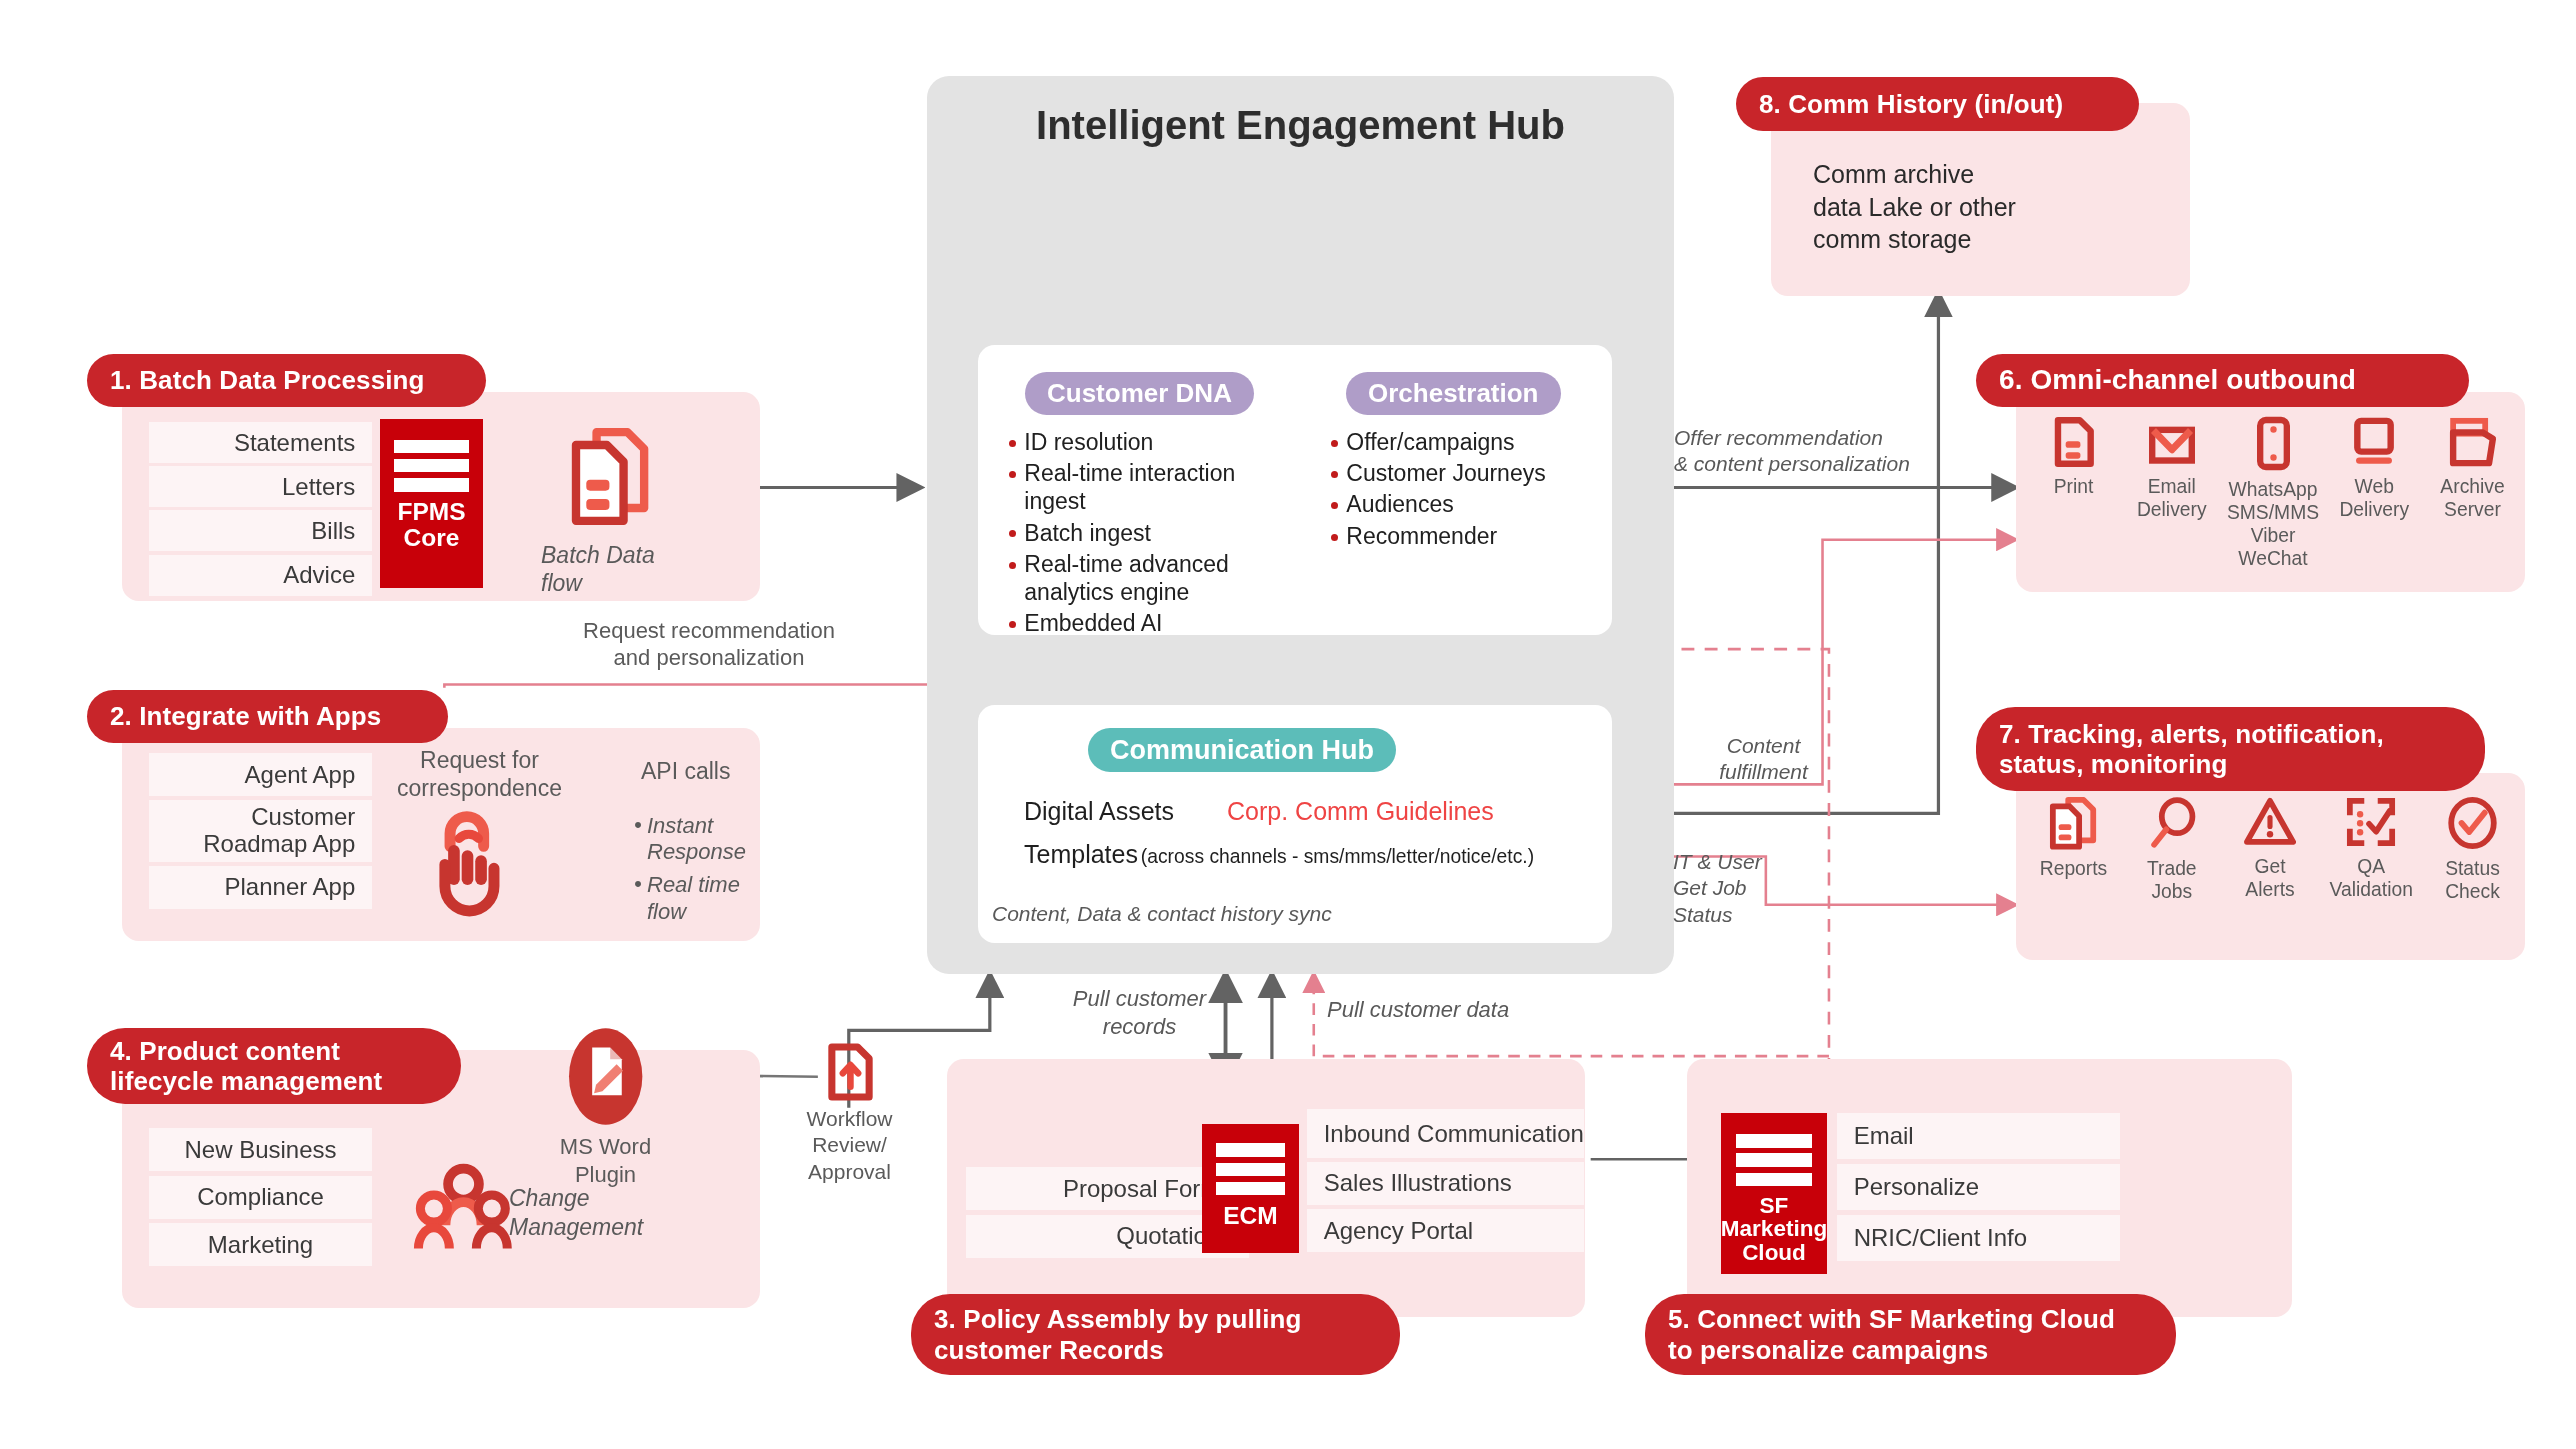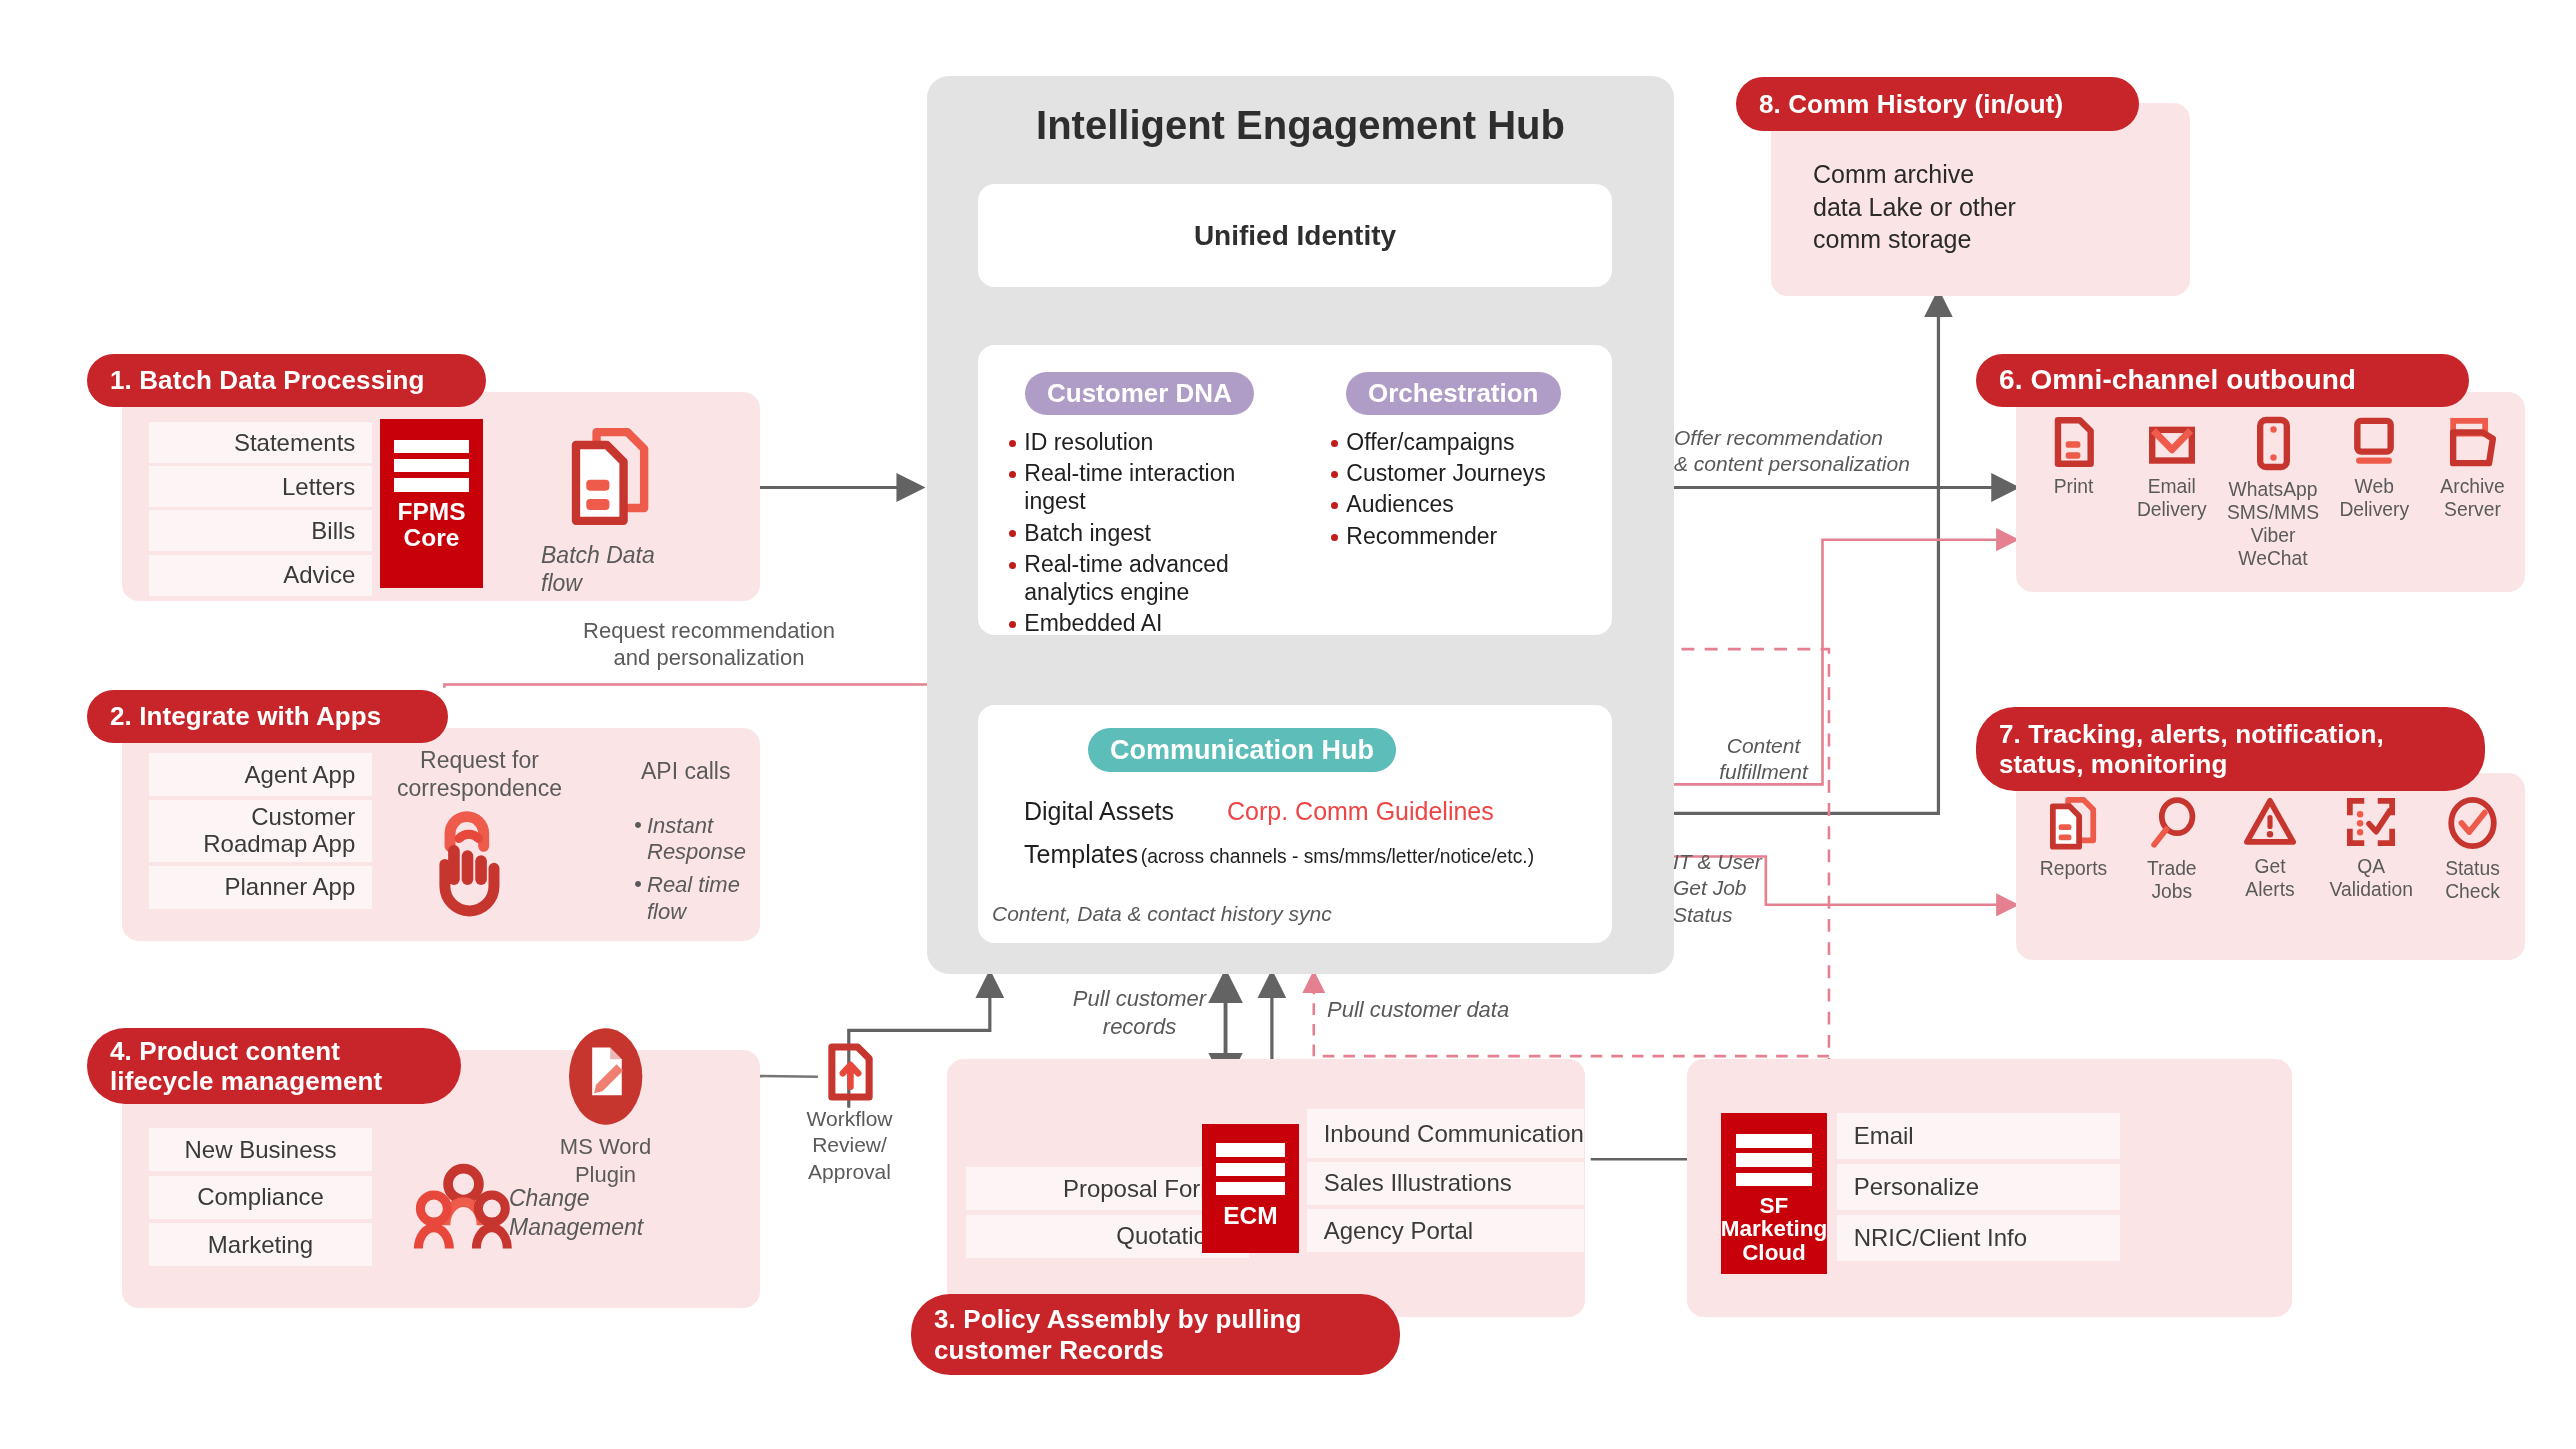--- a/index.html
+++ b/index.html
@@ -207,23 +207,20 @@
     </svg>
   </div>
   <div class="abs note" style="left:782px;top:1106px;width:135px;font-size:21px;text-align:center;line-height:1.25;">
     <div>Workflow</div>
     <div>Review/</div>
     <div>Approval</div>
   </div>
 
   <div class="abs hubwrap" style="left:927px;top:76px;width:747px;height:898px;"></div>
   <div class="abs" style="left:927px;top:103px;width:747px;text-align:center;font-size:40px;font-weight:bold;color:#2E2E2E;">Intelligent Engagement Hub</div>
-  <div class="abs white-card" style="left:978px;top:184px;width:634px;height:103px;display:flex;align-items:center;justify-content:center;">
-    <span style="font-size:28px;font-weight:bold;color:#2E2E2E;">Unified Identity</span>
-  </div>
 
   <div class="abs white-card" style="left:978px;top:345px;width:634px;height:290px;"></div>
   <div class="abs pill purple" style="left:1025px;top:372px;height:43px;font-size:26px;">
     <span>Customer DNA</span>
   </div>
   <div class="abs" style="left:1005px;top:428px;width:270px;font-size:23px;">
     <ul class="bul">
       <li>ID resolution</li>
       <li>Real-time interaction ingest</li>
       <li>Batch ingest</li>
@@ -308,20 +305,26 @@
       </span>
     <span class="ctxt">SF</span>
     <span>Marketing</span>
     <span>Cloud</span>
   </div>
   <div class="abs" style="left:1837px;top:1113px;width:283px;">
     <div class="row r-left" style="height:46px;margin-bottom:5.2px;font-size:24px;">Email</div>
     <div class="row r-left" style="height:46px;margin-bottom:5.2px;font-size:24px;">Personalize</div>
     <div class="row r-left" style="height:46px;font-size:24px;">NRIC/Client Info</div>
   </div>
+  <div class="abs badge" style="left:1645px;top:1294px;width:531px;height:81px;font-size:26px;">
+    <span>
+      <span style="display:block">5. Connect with SF Marketing Cloud</span>
+      <span style="display:block">to personalize campaigns</span>
+    </span>
+  </div>
 
   <div class="abs panel" style="left:1771px;top:103px;width:419px;height:193px;"></div>
   <div class="abs badge" style="left:1736px;top:77px;width:403px;height:54px;font-size:26px;">
     <span>8. Comm History (in/out)</span>
   </div>
   <div class="abs" style="left:1813px;top:158px;width:399px;font-size:25px;color:#2A2A2A;line-height:1.3;">
     <div>Comm archive</div>
     <div>data Lake or other</div>
     <div>comm storage</div>
   </div>

